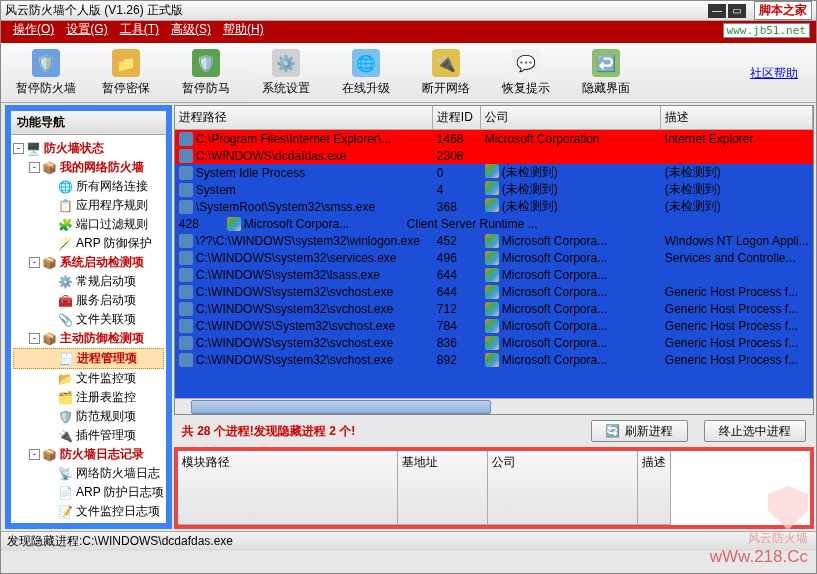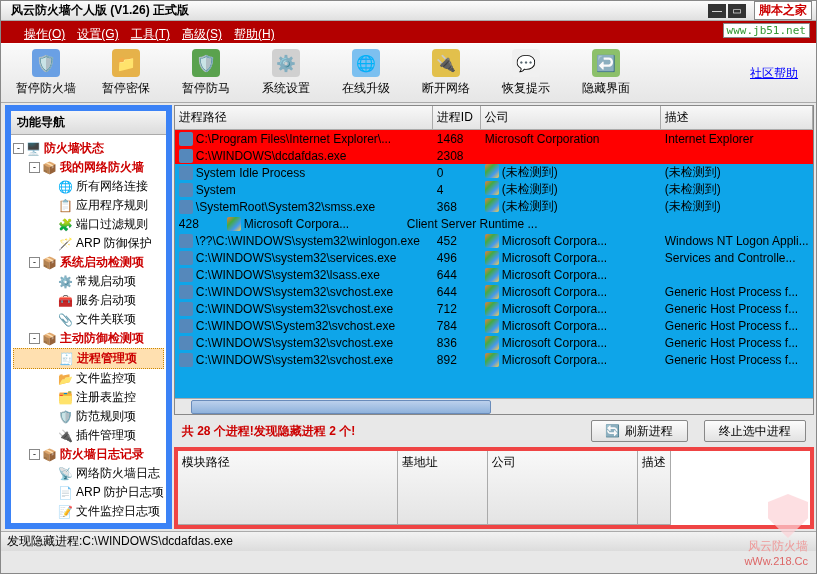--- a/index.html
+++ b/index.html
@@ -1,60 +1,60 @@
 <!DOCTYPE html>
 <html><head>
 <meta charset="utf-8">
 <style>
 * { box-sizing: border-box; margin: 0; padding: 0; font-family: "SimSun", "宋体", sans-serif; font-size: 12px; }
 body { background: #e8e8e8; width: 817px; height: 574px; overflow: hidden; border: 1px solid #888; position: relative; }
 .titlebar { height: 20px; background: linear-gradient(#fcfcfc,#e0e0e0); border-bottom: 1px solid #aaa; display: flex; align-items: center; padding: 0 4px; }
-.titlebar .title { font-weight: bold; margin-left: 6px; }
+.titlebar .title { font-weight: normal; }
 .titlebar .spacer { flex: 1; }
 .titlebar .winbtns { display: flex; gap: 2px; align-items: center; }
 .winbtn { width: 18px; height: 14px; background: #333; color: #fff; display: flex; align-items: center; justify-content: center; font-size: 10px; cursor: pointer; }
 .scriptlabel { background: #fff; color: #c00; font-weight: bold; border: 1px solid #888; padding: 0 4px; margin-left: 6px; }
 .urlbox { position: absolute; right: 6px; top: 22px; background: #fff; border: 1px solid #888; padding: 0 3px; font-size: 11px; color: #393; font-family: monospace; }
-.menubar { height: 22px; background: #b30000; display: flex; align-items: flex-end; padding: 0 23px; gap: 12px; }
+.menubar { height: 22px; background: #b30000; display: flex; align-items: flex-start; padding: 0 12px; gap: 12px; }
 .menubar span { color: #fff; text-decoration: underline; cursor: pointer; }
 .toolbar { height: 60px; background: linear-gradient(#fafafa,#e6e6e6); border-top: 1px solid #fff; border-bottom: 1px solid #aaa; display: flex; align-items: center; padding: 0 8px; gap: 6px; }
 .toolbtn { width: 74px; height: 52px; display: flex; flex-direction: column; align-items: center; justify-content: center; gap: 3px; cursor: pointer; border: 1px solid transparent; border-radius: 3px; }
 .toolicon { width: 28px; height: 28px; border-radius: 4px; display: flex; align-items: center; justify-content: center; font-size: 16px; color: #fff; }
 .helplink { margin-left: auto; color: #00f; text-decoration: underline; cursor: pointer; padding-right: 10px; }
 .mainrow { display: flex; height: 428px; }
 .navpanel { width: 186px; border: 6px solid #3b82f6; margin: 2px 1px 2px 4px; background: #fff; display: flex; flex-direction: column; }
 .navtitle { background: linear-gradient(#f5f5f5,#dcdcdc); border-bottom: 1px solid #aaa; padding: 3px 6px; font-weight: bold; }
 .tree { flex: 1; overflow: auto; padding: 4px 2px; }
 .tnode { display: flex; align-items: center; gap: 2px; padding: 1px 0; cursor: pointer; white-space: nowrap; }
 .expander { width: 11px; height: 11px; border: 1px solid #888; display: inline-flex; align-items: center; justify-content: center; font-size: 9px; line-height: 1; font-family: monospace; background: #fff; color: #000; }
 .ticon { width: 16px; height: 16px; display: inline-flex; align-items: center; justify-content: center; font-size: 12px; border-radius: 2px; }
 .tlabel.red { color: #c00; font-weight: bold; text-align: center; }
 .tnode.selected { background: #ffe0b0; border: 1px dotted #c80; }
 .right { flex: 1; margin: 2px 4px 2px 1px; display: flex; flex-direction: column; gap: 2px; }
-.tablewrap { border: 1px solid #888; background: #0ea5e9; flex: 1; display: flex; flex-direction: column; overflow: hidden; }
+.tablewrap { border: 1px solid #888; background: #1d4ed8; flex: 1; display: flex; flex-direction: column; overflow: hidden; }
 .thead { display: flex; background: linear-gradient(#f8f8f8,#e4e4e4); border-bottom: 1px solid #aaa; }
 .th { border-right: 1px solid #aaa; padding: 3px 4px; overflow: hidden; white-space: nowrap; }
 .tbody { flex: 1; overflow: auto; font-family: "SimSun", monospace; }
 .tr { display: flex; height: 17px; align-items: center; }
 .tr.hi { background: #ff0000; color: #000; }
 .td { padding: 1px 4px; overflow: hidden; white-space: nowrap; display: flex; align-items: flex-start; gap: 3px; }
 .col-path { width: 258px; } .col-pid { width: 48px; } .col-co { width: 180px; } .col-desc { flex: 1; }
 .smicon { width: 14px; height: 14px; display: inline-block; background: #58b; border-radius: 2px; }
 .smicon.win { background: linear-gradient(135deg,#e74,#4a4,#49e,#fc4); }
 .hscroll { height: 16px; background: #e8e8e8; border-top: 1px solid #aaa; position: relative; }
 .hscroll .thumb { position: absolute; left: 16px; top: 1px; height: 14px; width: 300px; background: linear-gradient(#bcd0ec,#8fb2dc); border: 1px solid #6a8cbb; border-radius: 2px; }
 .statusrow { height: 28px; display: flex; align-items: center; padding: 0 8px; gap: 16px; }
 .statusmsg { color: #c00; font-weight: bold; flex: 1; }
 .btn { height: 22px; padding: 0 14px; background: linear-gradient(#fcfcfc,#e2e2e2); border: 1px solid #888; border-radius: 2px; cursor: pointer; display: inline-flex; align-items: center; gap: 4px; }
 .modwrap { border: 4px solid #ef4444; background: #fff; height: 82px; display: flex; }
 .mod-col-path { width: 220px; } .mod-col-base { width: 90px; } .mod-col-co { width: 150px; } .mod-col-desc { flex: 1; }
 .footer { height: 20px; background: linear-gradient(#f2f2f2,#dcdcdc); border-top: 1px solid #aaa; display: flex; align-items: center; padding: 0 6px; font-family: monospace; }
 .watermark { position: absolute; right: 8px; bottom: 6px; text-align: right; color: #e99; font-size: 13px; pointer-events: none; }
 .watermark .shield { width: 40px; height: 44px; margin-left: auto; background: #fcd1d6; clip-path: polygon(50% 0,100% 18%,100% 55%,50% 100%,0 55%,0 18%); opacity: .7; }
-.watermark div:last-child { color: #d66; font-size: 11px; }
+.watermark div:last-child { color: #d66; font-size: 17px; }
 </style>
 </head>
 <body>
 
 <div class="titlebar">
   <span class="title">风云防火墙个人版 (V1.26) 正式版</span>
   <span class="spacer"></span>
   <div class="winbtns">
     <span class="winbtn">—</span>
     <span class="winbtn">▭</span>

